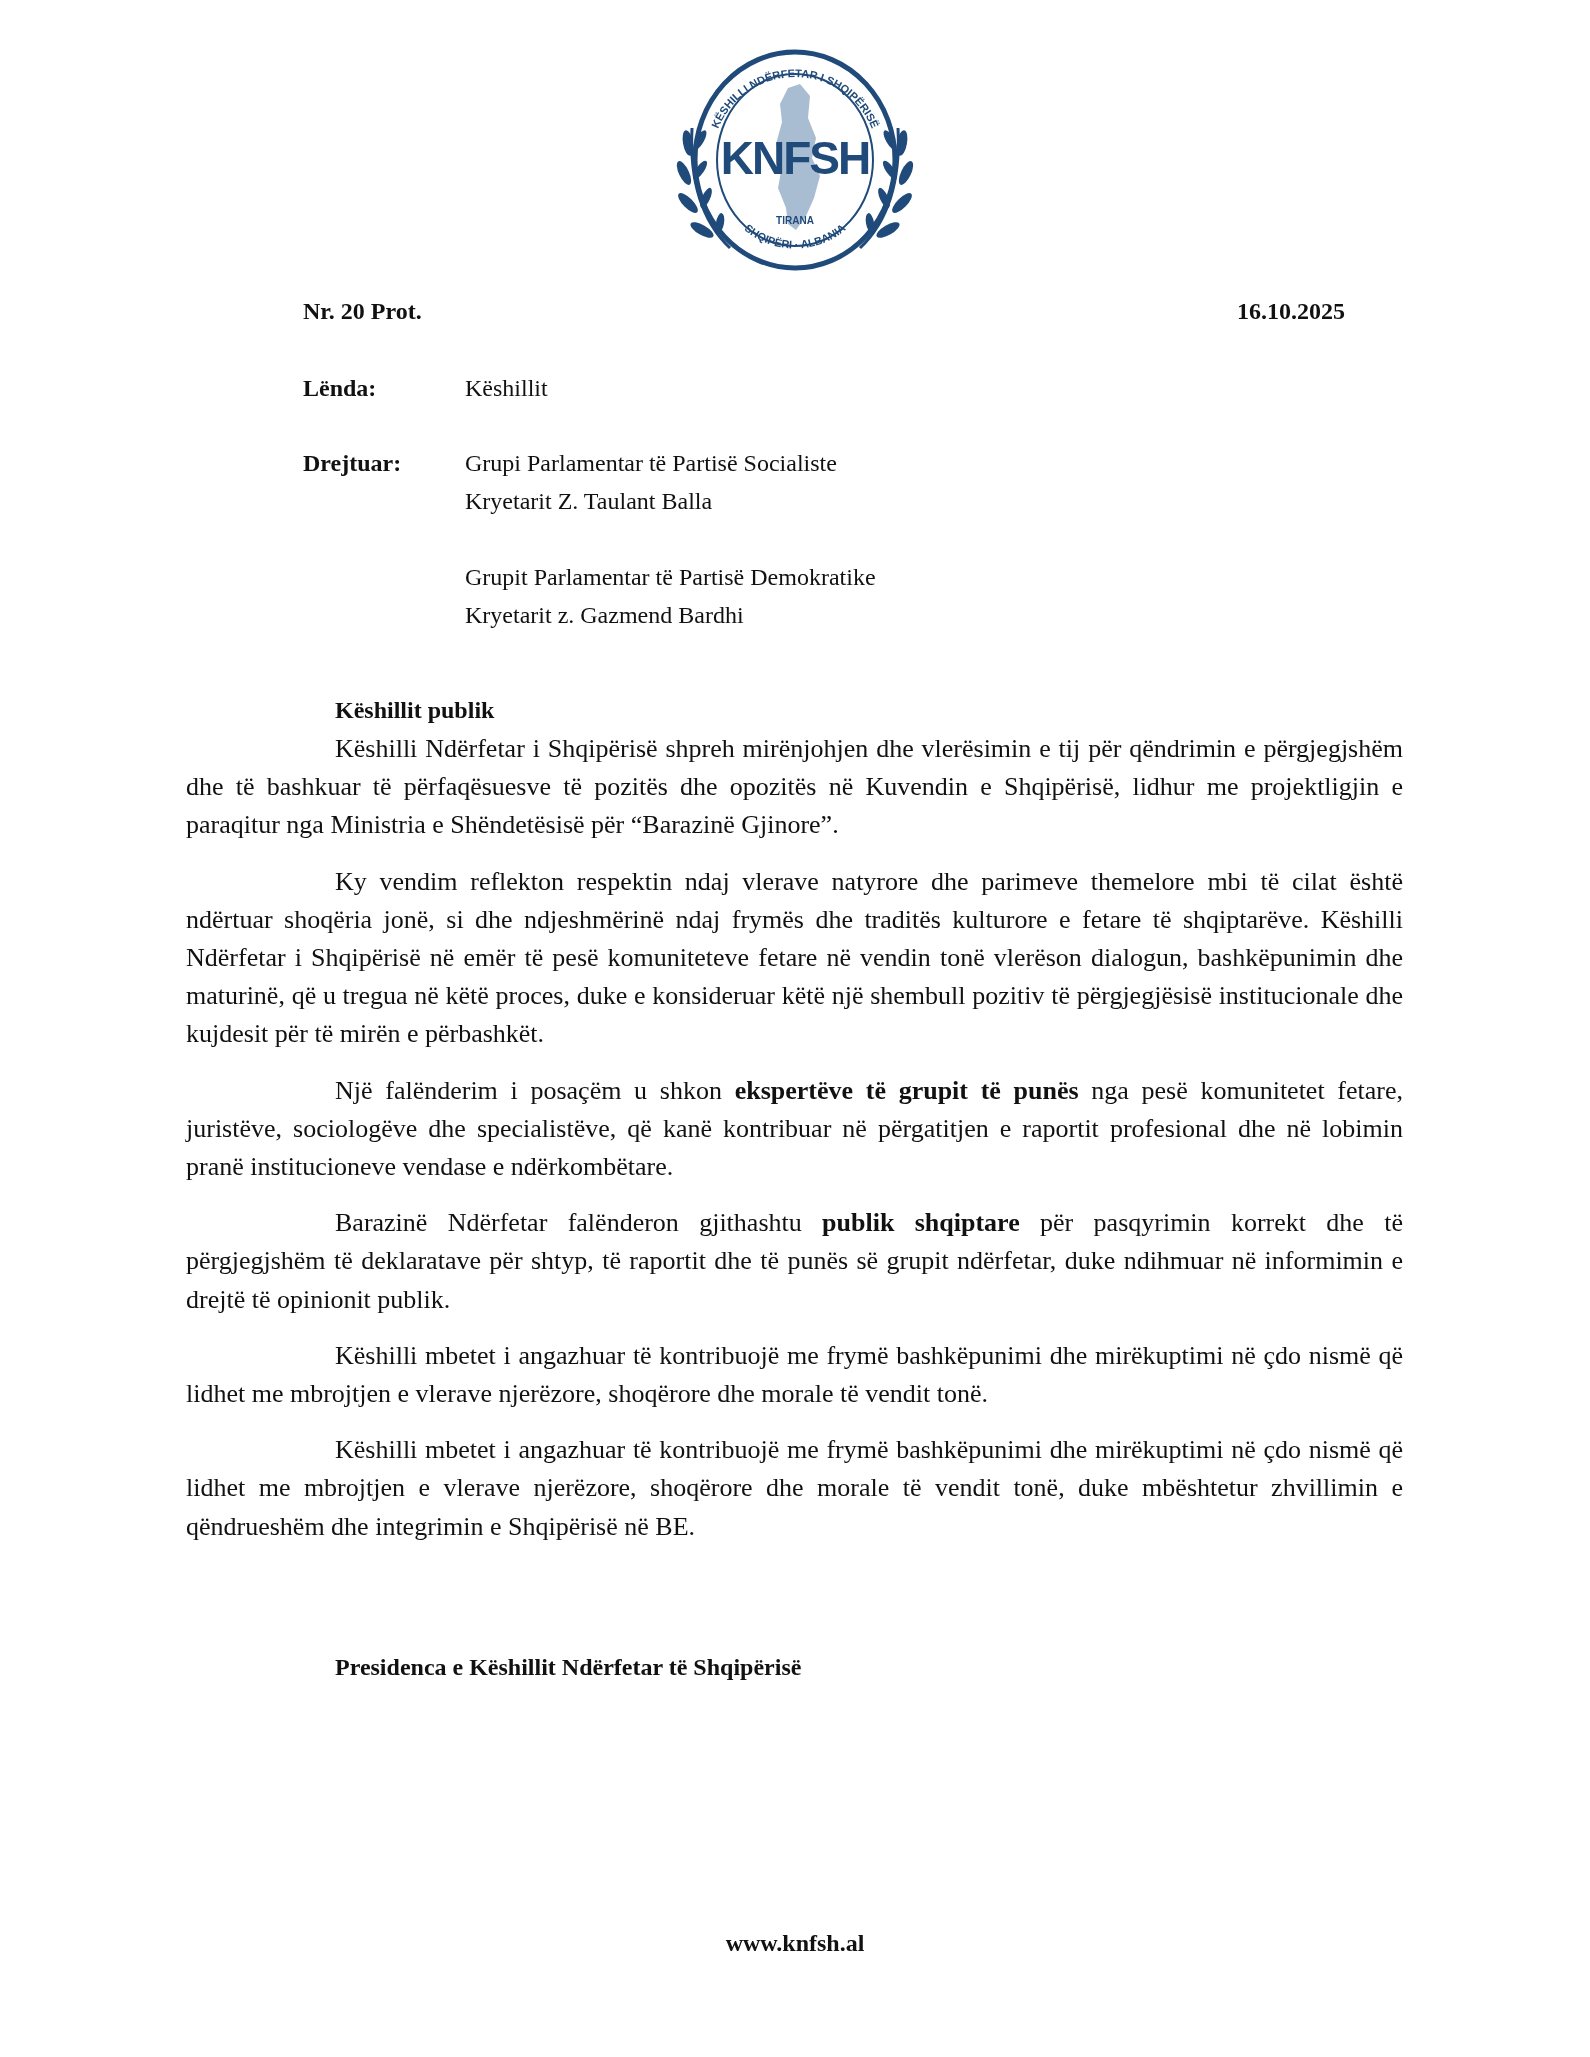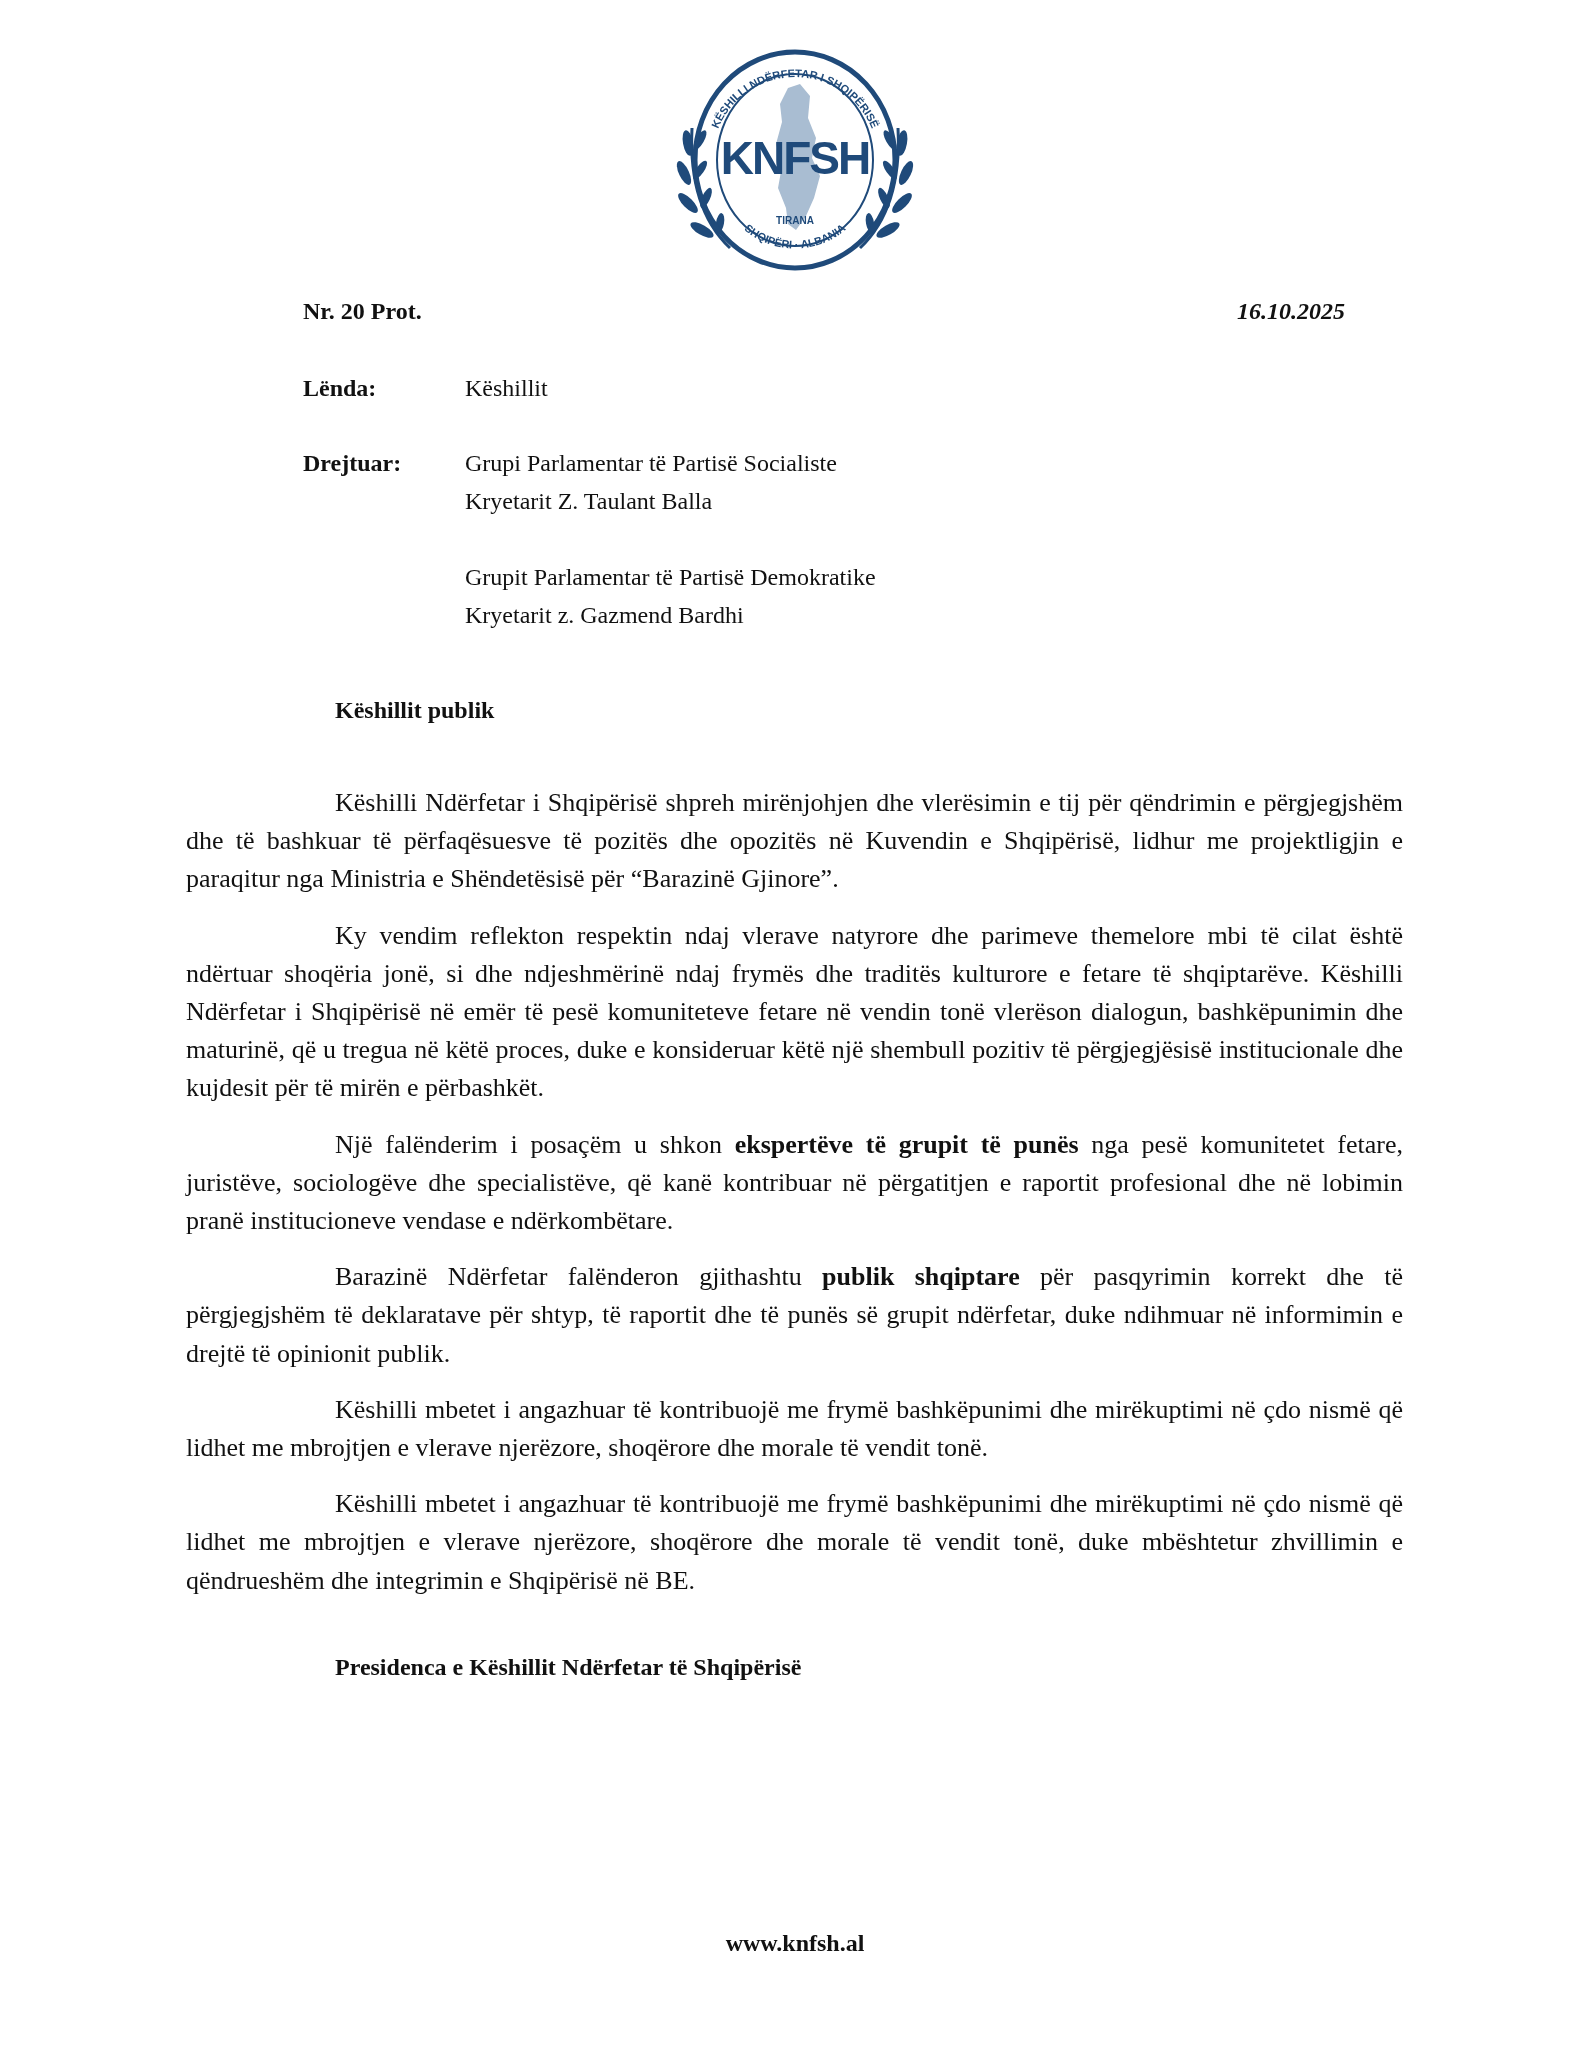--- a/index.html
+++ b/index.html
@@ -3,21 +3,21 @@
 <meta charset="utf-8">
 <style>
   html, body { margin: 0; padding: 0; background: #ffffff; }
   body { width: 1590px; height: 2057px; position: relative; overflow: hidden;
          font-family: "Liberation Serif", "DejaVu Serif", serif; color: #111; }
   .abs { position: absolute; }
   .logo { left: 670px; top: 48px; width: 250px; height: 225px; }
   .bold { font-weight: bold; }
   .txt { font-size: 24px; line-height: 38px; white-space: nowrap; }
   .hdr-left { left: 303px; top: 292px; }
-  .hdr-right { right: 245px; top: 292px; font-style: italic; }
+  .hdr-right { right: 245px; top: 292px; }
   .label { left: 303px; }
   .value { left: 465px; }
   .body-block { left: 186px; width: 1217px; font-size: 26px; line-height: 38.2px; text-align: justify; }
   .para { margin: 0 0 18px 0; text-indent: 149px; }
   .heading { left: 335px; top: 691px; }
   .sign { left: 335px; top: 1648px; }
   .footer { left: 0; width: 1590px; text-align: center; top: 1930px; font-size: 24px; }
 </style>
 </head>
 <body>
@@ -80,21 +80,21 @@
   <div>Grupi Parlamentar të Partisë Socialiste</div>
   <div>Kryetarit Z. Taulant Balla</div>
 </div>
 <div class="abs txt value" style="top:558px">
   <div>Grupit Parlamentar të Partisë Demokratike</div>
   <div>Kryetarit z. Gazmend Bardhi</div>
 </div>
 
 <div class="abs txt bold heading">Këshillit publik</div>
 
-<div class="abs body-block" style="top:784px">
+<div class="abs body-block" style="top:730px">
   <p class="para">Këshilli Ndërfetar i Shqipërisë shpreh mirënjohjen dhe vlerësimin e tij për qëndrimin e përgjegjshëm dhe të bashkuar të përfaqësuesve të pozitës dhe opozitës në Kuvendin e Shqipërisë, lidhur me projektligjin e paraqitur nga Ministria e Shëndetësisë për “Barazinë Gjinore”.</p>
   <p class="para">Ky vendim reflekton respektin ndaj vlerave natyrore dhe parimeve themelore mbi të cilat është ndërtuar shoqëria jonë, si dhe ndjeshmërinë ndaj frymës dhe traditës kulturore e fetare të shqiptarëve. Këshilli Ndërfetar i Shqipërisë në emër të pesë komuniteteve fetare në vendin tonë vlerëson dialogun, bashkëpunimin dhe maturinë, që u tregua në këtë proces, duke e konsideruar këtë një shembull pozitiv të përgjegjësisë institucionale dhe kujdesit për të mirën e përbashkët.</p>
   <p class="para"><span>Një falënderim i posaçëm u shkon </span><b>ekspertëve të grupit të punës</b><span> nga pesë komunitetet fetare, juristëve, sociologëve dhe specialistëve, që kanë kontribuar në përgatitjen e raportit profesional dhe në lobimin pranë institucioneve vendase e ndërkombëtare.</span></p>
   <p class="para"><span>Barazinë Ndërfetar falënderon gjithashtu </span><b>publik shqiptare</b><span> për pasqyrimin korrekt dhe të përgjegjshëm të deklaratave për shtyp, të raportit dhe të punës së grupit ndërfetar, duke ndihmuar në informimin e drejtë të opinionit publik.</span></p>
   <p class="para">Këshilli mbetet i angazhuar të kontribuojë me frymë bashkëpunimi dhe mirëkuptimi në çdo nismë që lidhet me mbrojtjen e vlerave njerëzore, shoqërore dhe morale të vendit tonë.</p>
   <p class="para">Këshilli mbetet i angazhuar të kontribuojë me frymë bashkëpunimi dhe mirëkuptimi në çdo nismë që lidhet me mbrojtjen e vlerave njerëzore, shoqërore dhe morale të vendit tonë, duke mbështetur zhvillimin e qëndrueshëm dhe integrimin e Shqipërisë në BE.</p>
 </div>
 
 <div class="abs txt bold sign">Presidenca e Këshillit Ndërfetar të Shqipërisë</div>
 

